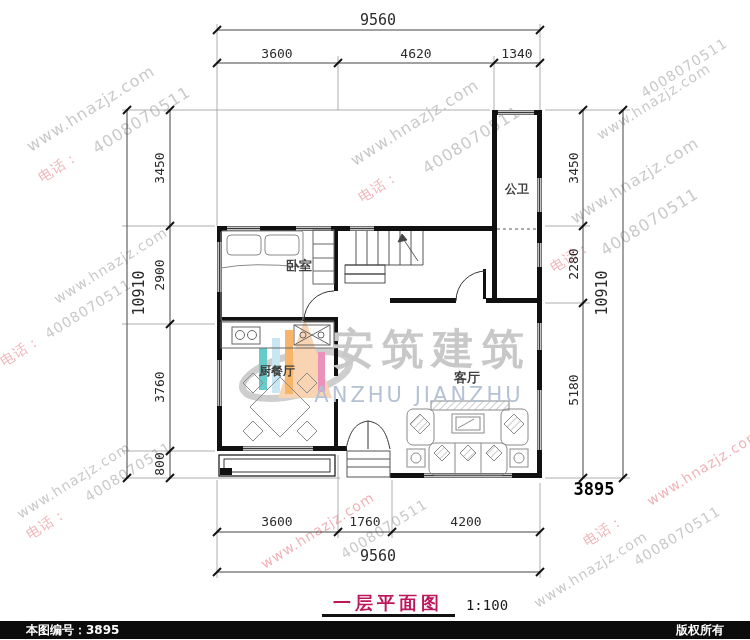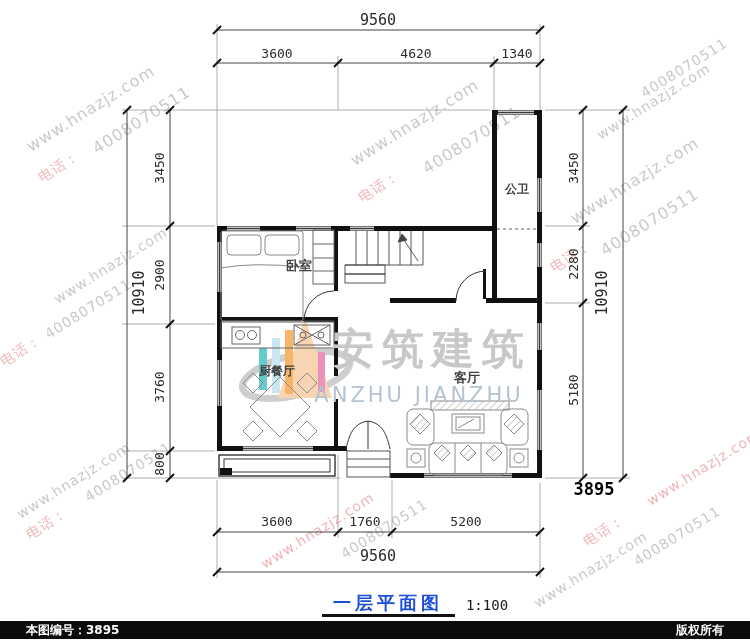--- a/index.html
+++ b/index.html
@@ -21,21 +21,21 @@
   .wm-g{color:#c9c9c9;}
   .wm-p{color:#f0b3b8;}
   .wm.s{font-size:14px;}
   
   #logo-cn{position:absolute;left:416px;top:349px;transform:translate(-50%,-50%);
            font-size:42px;font-weight:bold;color:#c8c8c8;letter-spacing:8px;white-space:nowrap;margin-left:16px;}
   #logo-en{position:absolute;left:419px;top:382px;transform:translate(-50%,-50%);
            font-size:21px;color:#b4c2d4;letter-spacing:3px;white-space:nowrap;margin-top:13px;}
   
   #title-cn{position:absolute;left:388px;top:603px;transform:translate(-50%,-50%);
-            font-size:18px;font-weight:bold;color:#1d4ed8;letter-spacing:4px;white-space:nowrap;}
+            font-size:18px;font-weight:bold;color:#be185d;letter-spacing:4px;white-space:nowrap;}
   #title-scale{position:absolute;left:487px;top:605px;transform:translate(-50%,-50%);
             font-size:14px;color:#1a1a1a;font-family:"DejaVu Sans Mono",monospace;white-space:nowrap;}
   
   #footer{position:absolute;left:0;top:621px;width:750px;height:18px;background:#0c0c0c;
           display:flex;align-items:center;justify-content:space-between;padding:0 26px;box-sizing:border-box;}
   #footer span{color:#ffffff;font-size:12px;font-weight:bold;white-space:nowrap;}
   svg{position:absolute;left:0;top:0;}
 </style>
 </head>
 <body>
@@ -353,21 +353,21 @@
   <span class="dim vert" style="left:159px;top:464px">800</span>
 
   <span class="dim vert" style="left:573px;top:168px">3450</span>
   <span class="dim vert" style="left:573px;top:264px">2280</span>
   <span class="dim vert" style="left:573px;top:390px">5180</span>
   <span class="dim vert big" style="left:602px;top:293px">10910</span>
   <span class="dim bold" style="left:594px;top:489px">3895</span>
 
   <span class="dim" style="left:277px;top:521px">3600</span>
   <span class="dim" style="left:365px;top:521px">1760</span>
-  <span class="dim" style="left:466px;top:521px">5200</span>
+  <span class="dim" style="left:466px;top:521px">4200</span>
   <span class="dim big" style="left:378px;top:556px">9560</span>
 
   <span id="title-cn">一层平面图</span>
   <span id="title-scale">1:100</span>
 
   <div id="footer">
     <span>本图编号：3895</span>
     <span>版权所有</span>
   </div>
 

